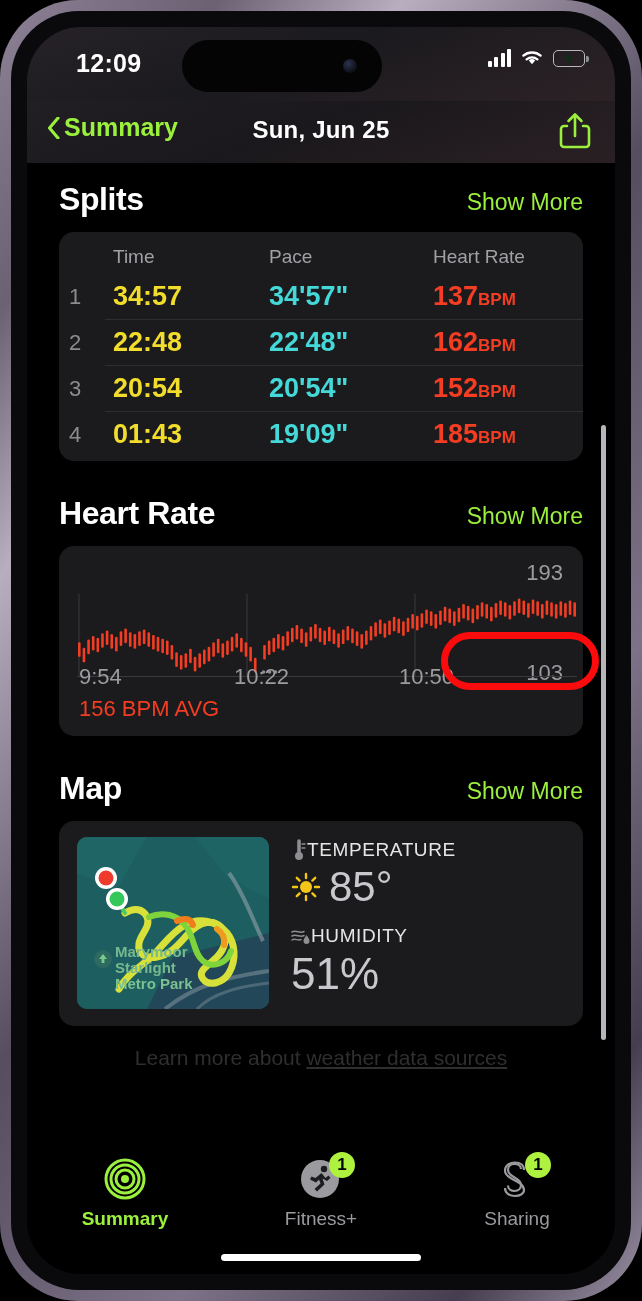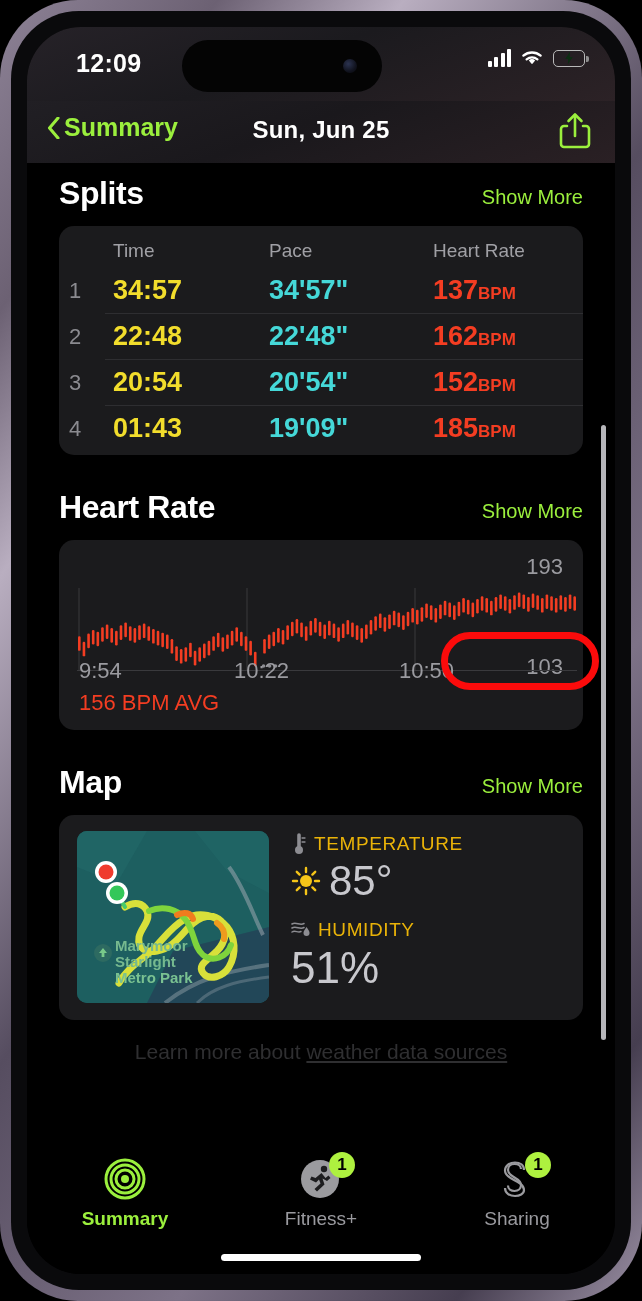--- a/index.html
+++ b/index.html
@@ -90,21 +90,21 @@
   
   .content{
     position:absolute; left:0; top:136px; width:588px; height:960px;
     background:#000;
   }
   .section-head{
     display:flex; align-items:baseline; justify-content:space-between;
     padding:0 32px;
   }
   .section-title{ color:#fff; font-size:32px; font-weight:700; letter-spacing:-.4px; }
-  .show-more{ color:#9bef3d; font-size:20px; font-weight:400; cursor:pointer; }
+  .show-more{ color:#9bef3d; font-size:23px; font-weight:400; cursor:pointer; }
 
   .card{
     margin:14px 32px 0 32px;
     background:#1b1b1d;
     border-radius:15px;
   }
 
   
   .splits-card{ padding:8px 0 4px 0; }
   .srow{ display:flex; align-items:center; height:45px; padding:0 6px 0 6px; }
@@ -151,22 +151,22 @@
   }
 
   
   .map-card{ height:205px; display:flex; padding:16px 18px; gap:22px; }
   .map-thumb{
     width:192px; height:172px; border-radius:10px; overflow:hidden; position:relative;
     background:#1c5c5e; cursor:pointer;
   }
   .weather{ flex:1; padding-top:2px; }
   .w-label{
-    display:flex; align-items:flex-start; gap:7px;
-    color:#eab308; font-size:19px; letter-spacing:.6px;
+    display:flex; align-items:flex-end; 
+    color:#e5e5e5; font-size:19px; letter-spacing:.6px;
   }
   .w-value{
     display:flex; align-items:center; gap:8px;
     color:#c8c8cd; font-size:42px; font-weight:400; margin:2px 0 14px 0;
   }
   .w-value.nogap{ margin-left:0; }
 
   .footer-note{
     text-align:center; margin-top:20px;
     color:#2f2f31; font-size:21px;
@@ -255,21 +255,21 @@
       <svg viewBox="0 0 36 40" width="36" height="40">
         <path d="M10 15 H7 A3 3 0 0 0 4 18 V33 A3 3 0 0 0 7 36 H29 A3 3 0 0 0 32 33 V18 A3 3 0 0 0 29 15 H26" stroke="#9bef3d" stroke-width="2.6" fill="none" stroke-linecap="round" stroke-linejoin="round"></path>
         <path d="M18 25 V4" stroke="#9bef3d" stroke-width="2.6" fill="none" stroke-linecap="round"></path>
         <path d="M11.5 10 L18 3.5 L24.5 10" stroke="#9bef3d" stroke-width="2.6" fill="none" stroke-linecap="round" stroke-linejoin="round"></path>
       </svg>
     </div>
   </div>
 
   <div class="content">
 
-    <div class="section-head" style="padding-top:12px;">
+    <div class="section-head" style="padding-top:18px;">
       <span class="section-title">Splits</span>
       <span class="show-more">Show More</span>
     </div>
     <div class="card splits-card">
       <div class="srow header">
         <span class="c-idx"></span>
         <span class="c-time">Time</span>
         <span class="c-pace">Pace</span>
         <span class="c-hr">Heart Rate</span>
       </div>

